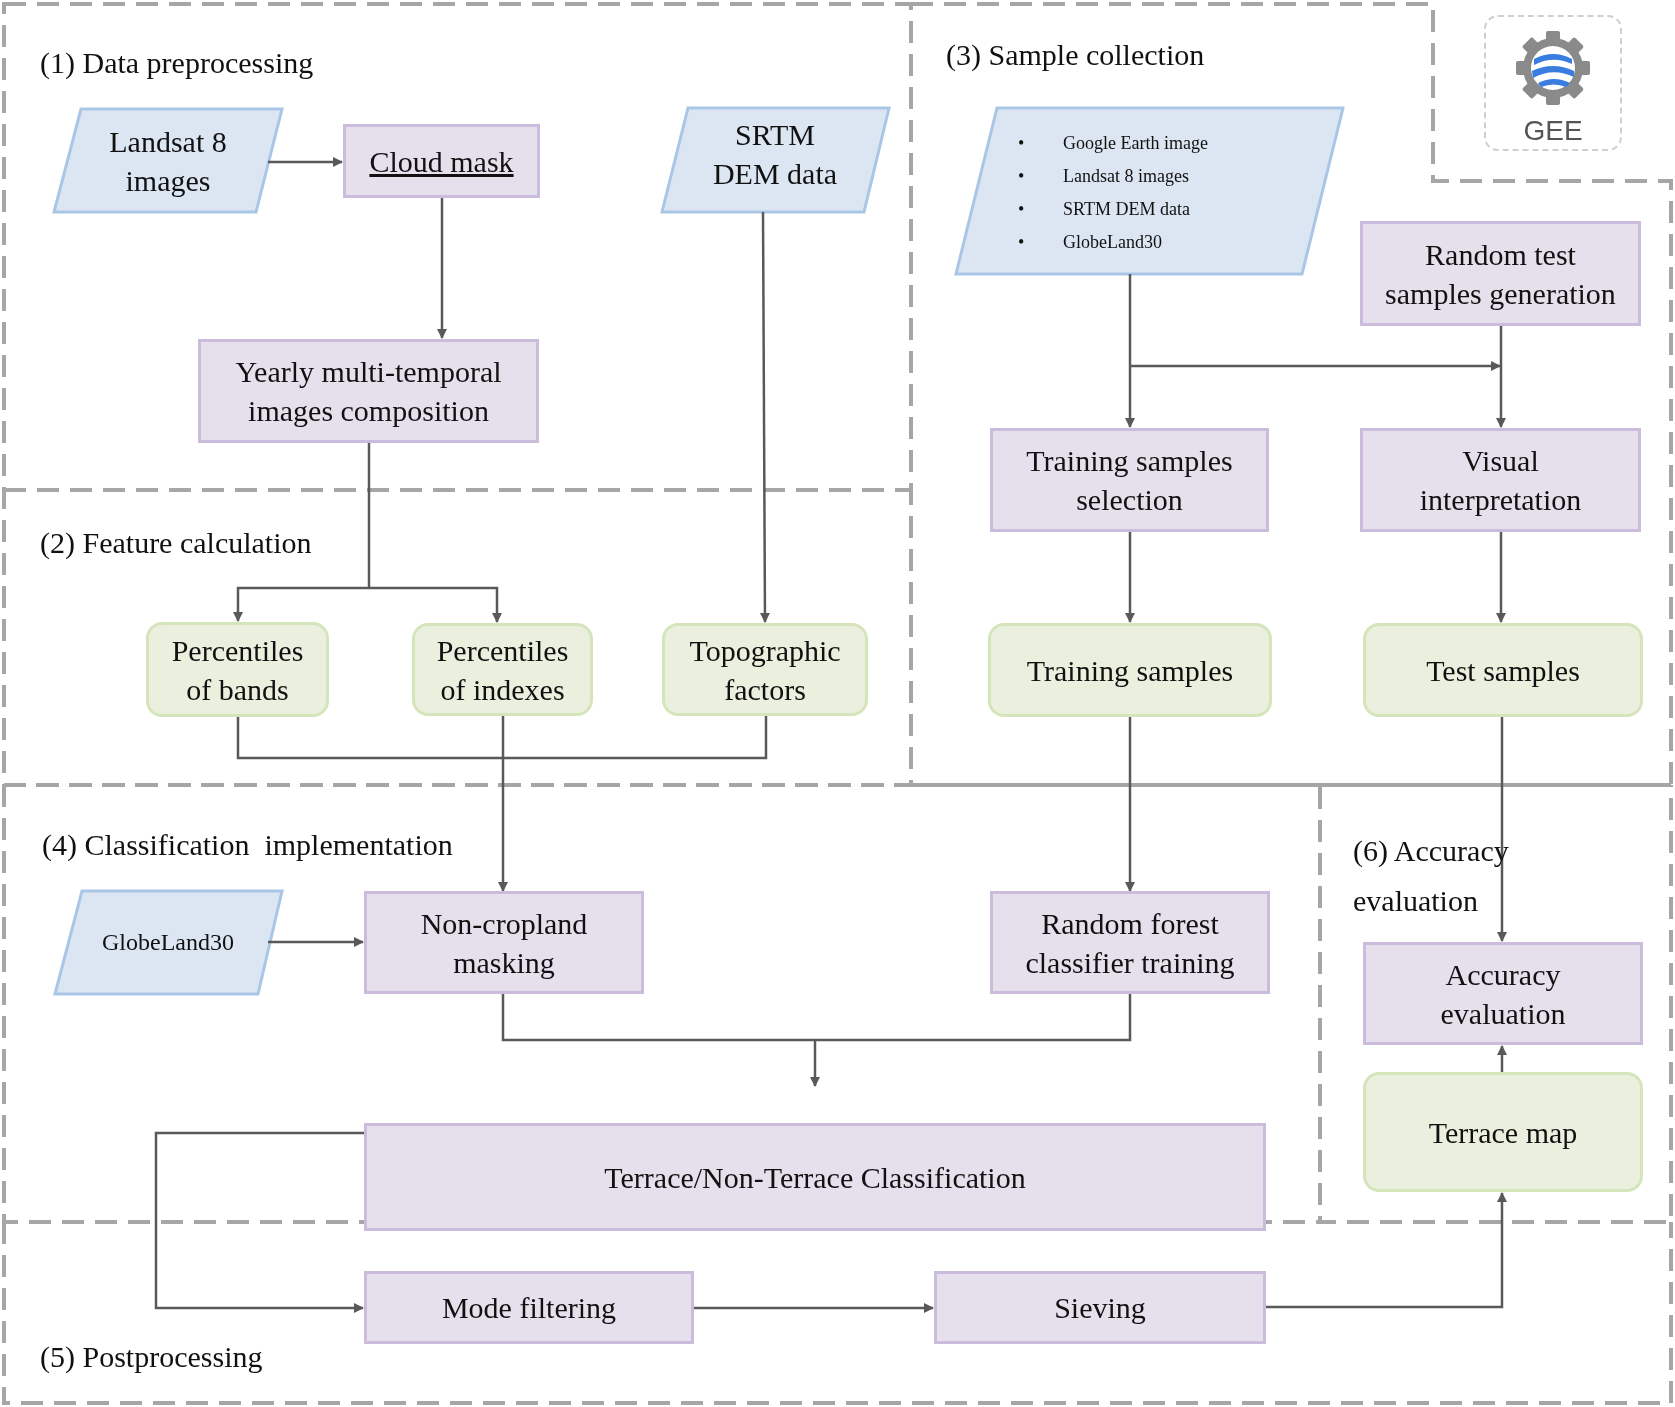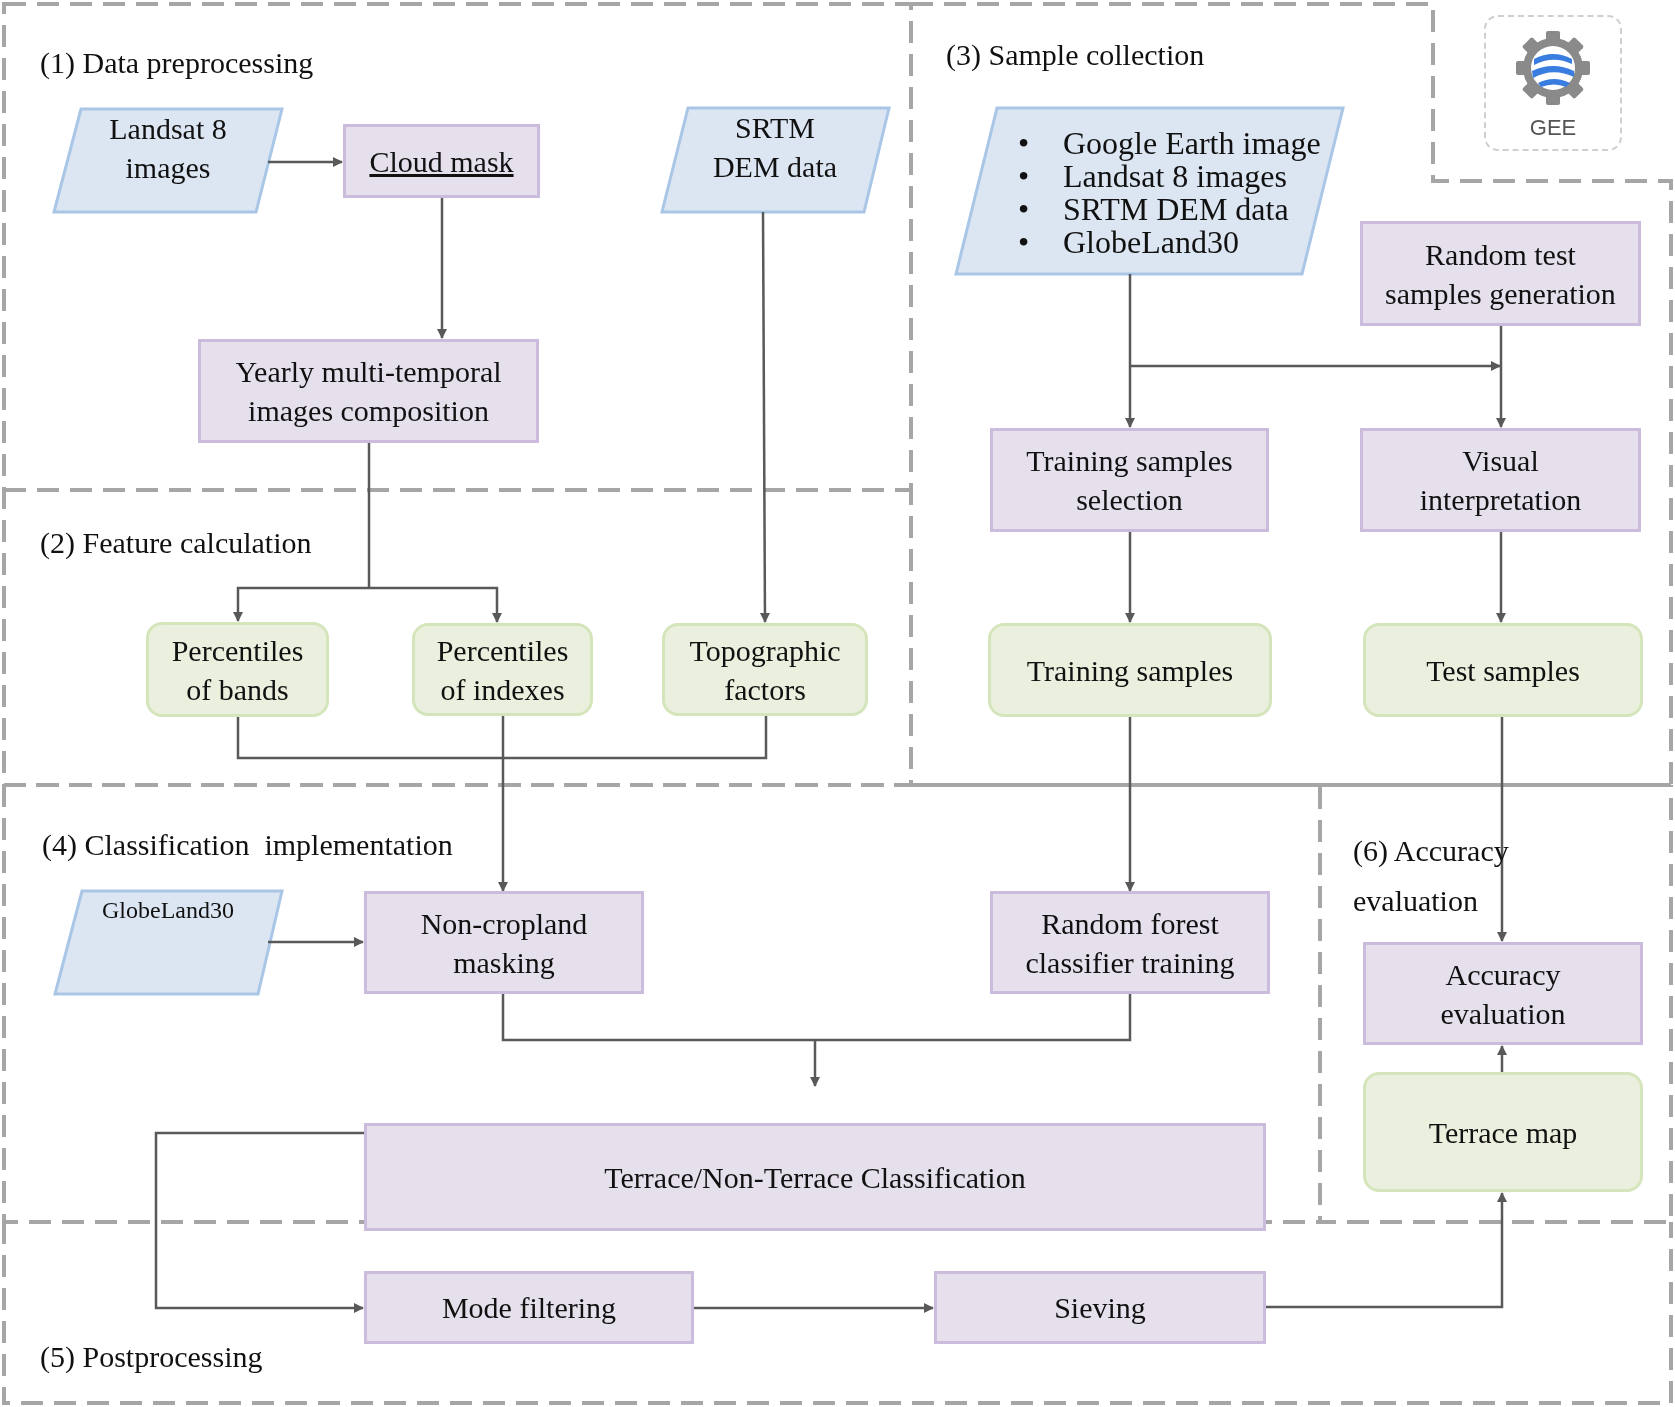--- a/index.html
+++ b/index.html
@@ -3,30 +3,30 @@
 <meta charset="utf-8">
 <style>
   html, body { margin:0; padding:0; background:#ffffff; }
   body { width:1675px; height:1407px; position:relative; overflow:hidden;
          font-family:"Liberation Serif","DejaVu Serif",serif; color:#111; }
   #canvas { position:absolute; left:0; top:0; width:1675px; height:1407px; }
   .node { position:absolute; box-sizing:border-box; display:flex; align-items:center;
           justify-content:center; text-align:center; font-size:30px; line-height:39px; }
   .proc { background:#e5e0ec; border:3px solid #cbbbdd; }
   .res  { background:#ebf0de; border:3px solid #d5e5bb; border-radius:16px; }
-  .para-text { position:absolute; display:flex; align-items:flex-start; justify-content:center;
+  .para-text { position:absolute; display:flex; align-items:center; justify-content:center;
                text-align:center; font-size:30px; line-height:39px; }
   .section-title { position:absolute; font-size:30px; line-height:50px; white-space:nowrap; }
-  .bullet-list { position:absolute; list-style:none; margin:0; padding:0; font-size:32px; line-height:33px; }
+  .bullet-list { position:absolute; list-style:none; margin:0; padding:0; font-size:18px; line-height:33px; }
   .bullet-list li { position:relative; padding-left:45px; }
   .bullet-list li::before { content:"\2022"; position:absolute; left:0; top:0; }
   .gee { position:absolute; left:1484px; top:15px; width:138px; height:136px; box-sizing:border-box;
          border:2px dashed #cfcfcf; border-radius:14px; }
   .gee-label { position:absolute; left:0; right:0; top:98px; text-align:center;
-               font-family:"Liberation Sans","DejaVu Sans",sans-serif; font-size:22px; color:#555; }
+               font-family:"Liberation Sans","DejaVu Sans",sans-serif; font-size:28px; color:#555; }
 </style>
 </head>
 <body>
 
 <svg id="canvas" width="1675" height="1407" viewBox="0 0 1675 1407">
   <defs>
     <marker id="arr" markerWidth="10" markerHeight="10" refX="9" refY="5" orient="auto" markerUnits="userSpaceOnUse">
       <path d="M0,0 L10,5 L0,10 z" fill="#595959"></path>
     </marker>
   </defs>

